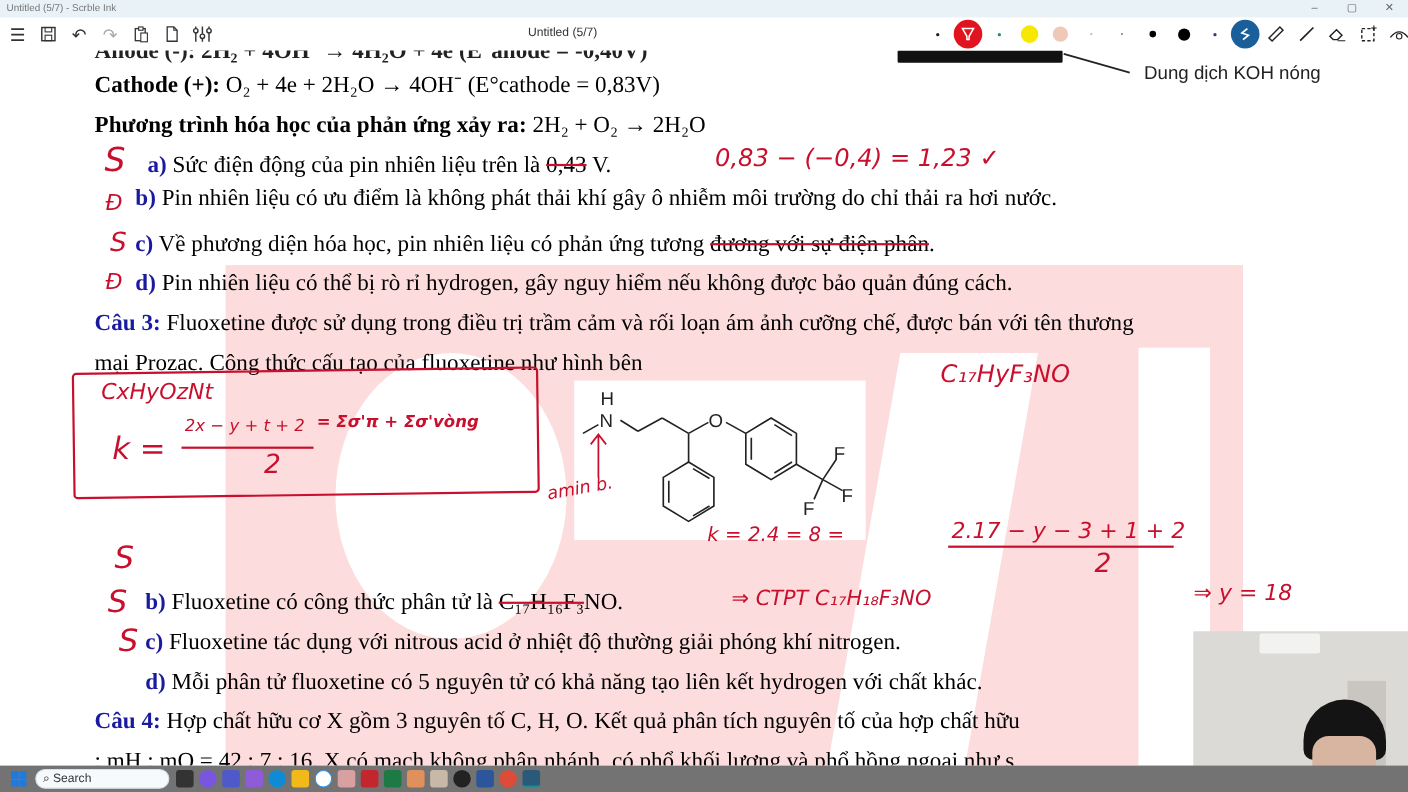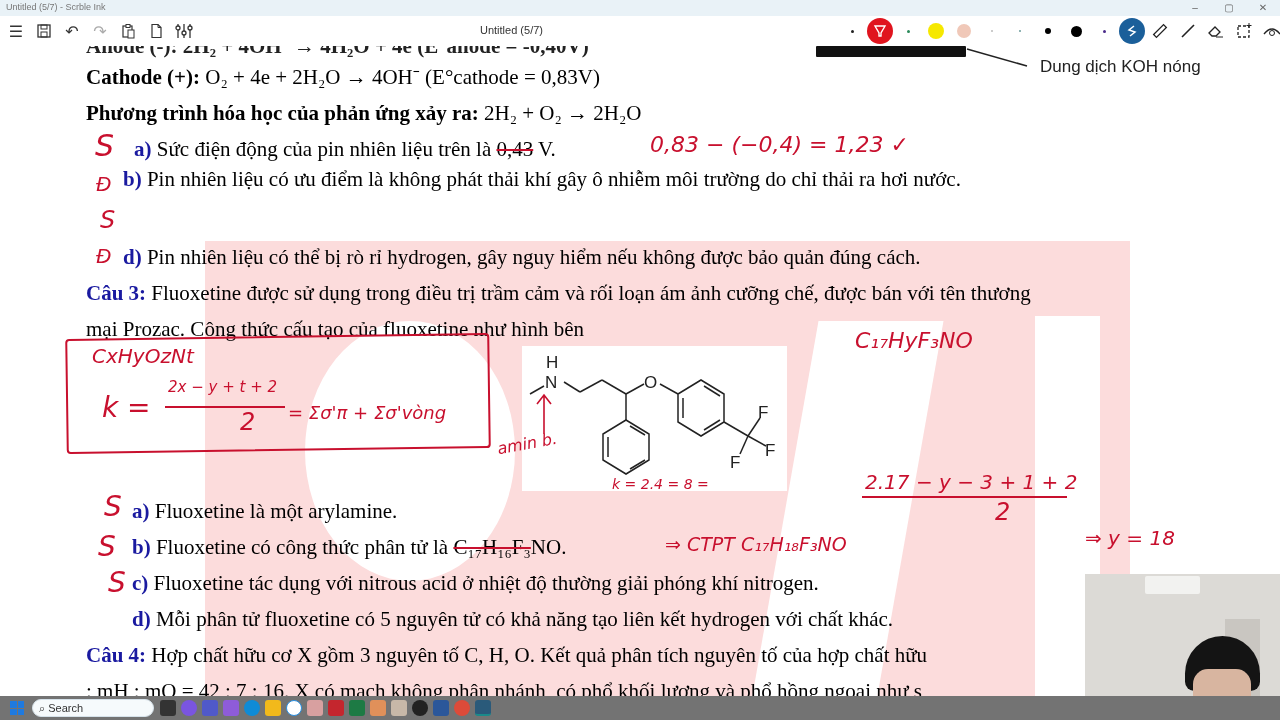--- a/index.html
+++ b/index.html
@@ -194,38 +194,41 @@
     <span class="blue">a)</span><span> Sức điện động của pin nhiên liệu trên là </span><span class="strike">0,43</span><span> V.</span>
   </div>
   <div class="hand" style="left:650px;top:86px;font-size:22px;">0,83 − (−0,4) = 1,23 ✓</div>
 
   <div class="hand" style="left:96px;top:126px;font-size:20px;">Đ</div>
   <div class="line" style="left:123px;top:121px;">
     <span class="blue">b)</span><span> Pin nhiên liệu có ưu điểm là không phát thải khí gây ô nhiễm môi trường do chỉ thải ra hơi nước.</span>
   </div>
 
   <div class="hand" style="left:100px;top:160px;font-size:24px;">S</div>
+  <div class="line" style="left:123px;top:163px;">
+    <span class="blue">c)</span><span> Về phương diện hóa học, pin nhiên liệu có phản ứng tương </span><span class="strike">đương với sự điện phân</span><span>.</span>
+  </div>
 
   <div class="hand" style="left:96px;top:198px;font-size:20px;">Đ</div>
   <div class="line" style="left:123px;top:199px;">
     <span class="blue">d)</span><span> Pin nhiên liệu có thể bị rò rỉ hydrogen, gây nguy hiểm nếu không được bảo quản đúng cách.</span>
   </div>
 
   <div class="line" style="left:86px;top:235px;text-align:center;">
     <span class="blue">Câu 3:</span><span> Fluoxetine được sử dụng trong điều trị trầm cảm và rối loạn ám ảnh cưỡng chế, được bán với tên thương</span>
   </div>
   <div class="line" style="left:86px;top:271px;">mại Prozac. Công thức cấu tạo của fluoxetine như hình bên</div>
 
   <div style="position:absolute;left:66px;top:290px;width:424px;height:115px;border:2px solid #c8102e;border-radius:4px;transform:rotate(-0.8deg);"></div>
   <div class="hand" style="left:92px;top:298px;font-size:20px;">CxHyOzNt</div>
   <div class="hand" style="left:102px;top:345px;font-size:28px;">k =</div>
   <div class="hand" style="left:168px;top:332px;font-size:15px;">2x − y + t + 2</div>
   <div style="position:absolute;left:165px;top:360px;width:120px;height:2px;background:#c8102e;"></div>
   <div class="hand" style="left:240px;top:362px;font-size:24px;">2</div>
-  <div class="hand" style="left:288px;top:356px;font-size:18px;">= Σσ'π + Σσ'vòng</div>
+  <div class="hand" style="left:288px;top:328px;font-size:15px;font-weight:bold;">= Σσ'π + Σσ'vòng</div>
 
   <div style="position:absolute;left:522px;top:300px;width:265px;height:145px;background:#fff;">
     <svg width="265" height="145" viewBox="0 0 265 145">
       <g stroke="#222" stroke-width="1.5" fill="none">
         <line x1="8" y1="48" x2="22" y2="40"></line>
         <line x1="42" y1="36" x2="58" y2="46"></line>
         <line x1="58" y1="46" x2="80" y2="34"></line>
         <line x1="80" y1="34" x2="104" y2="48"></line>
         <line x1="104" y1="48" x2="122" y2="38"></line>
         <line x1="104" y1="48" x2="104" y2="74"></line>
@@ -253,30 +256,27 @@
       </g>
     </svg>
   </div>
   <svg style="position:absolute;left:534px;top:346px" width="20" height="44">
       <path d="M10 42 L10 4 M3 12 L10 3 L17 12" stroke="#c8102e" stroke-width="1.6" fill="none"></path>
     </svg>
   <div class="hand" style="left:497px;top:388px;font-size:16px;transform:rotate(-10deg);">amin b.</div>
 
   <div class="hand" style="left:855px;top:282px;font-size:22px;">C₁₇HyF₃NO</div>
 
-  <div class="hand" style="left:612px;top:430px;font-size:14px;">k = 2.4 = 8 =</div>
+  <div class="hand" style="left:643px;top:430px;font-size:18px;">k = 2.4 = 8 =</div>
   <div class="hand" style="left:865px;top:424px;font-size:20px;">2.17 − y − 3 + 1 + 2</div>
   <div style="position:absolute;left:862px;top:450px;width:205px;height:2px;background:#c8102e;"></div>
   <div class="hand" style="left:995px;top:452px;font-size:24px;">2</div>
   <div class="hand" style="left:1085px;top:432px;font-size:20px;margin-top:48px;">⇒ y = 18</div>
 
   <div class="hand" style="left:104px;top:444px;font-size:28px;">S</div>
-  <div class="line" style="left:132px;top:453px;">
-    <span class="blue">a)</span><span> Fluoxetine là một arylamine.</span>
-  </div>
 
   <div class="hand" style="left:98px;top:484px;font-size:28px;">S</div>
   <div class="line" style="left:132px;top:489px;">
     <span class="blue">b)</span><span> Fluoxetine có công thức phân tử là </span><span class="strike">C₁₇H₁₆F₃</span><span>NO.</span>
   </div>
   <div class="hand" style="left:665px;top:487px;font-size:19px;">⇒ CTPT C₁₇H₁₈F₃NO</div>
 
   <div class="hand" style="left:108px;top:520px;font-size:28px;">S</div>
   <div class="line" style="left:132px;top:525px;">
     <span class="blue">c)</span><span> Fluoxetine tác dụng với nitrous acid ở nhiệt độ thường giải phóng khí nitrogen.</span>

